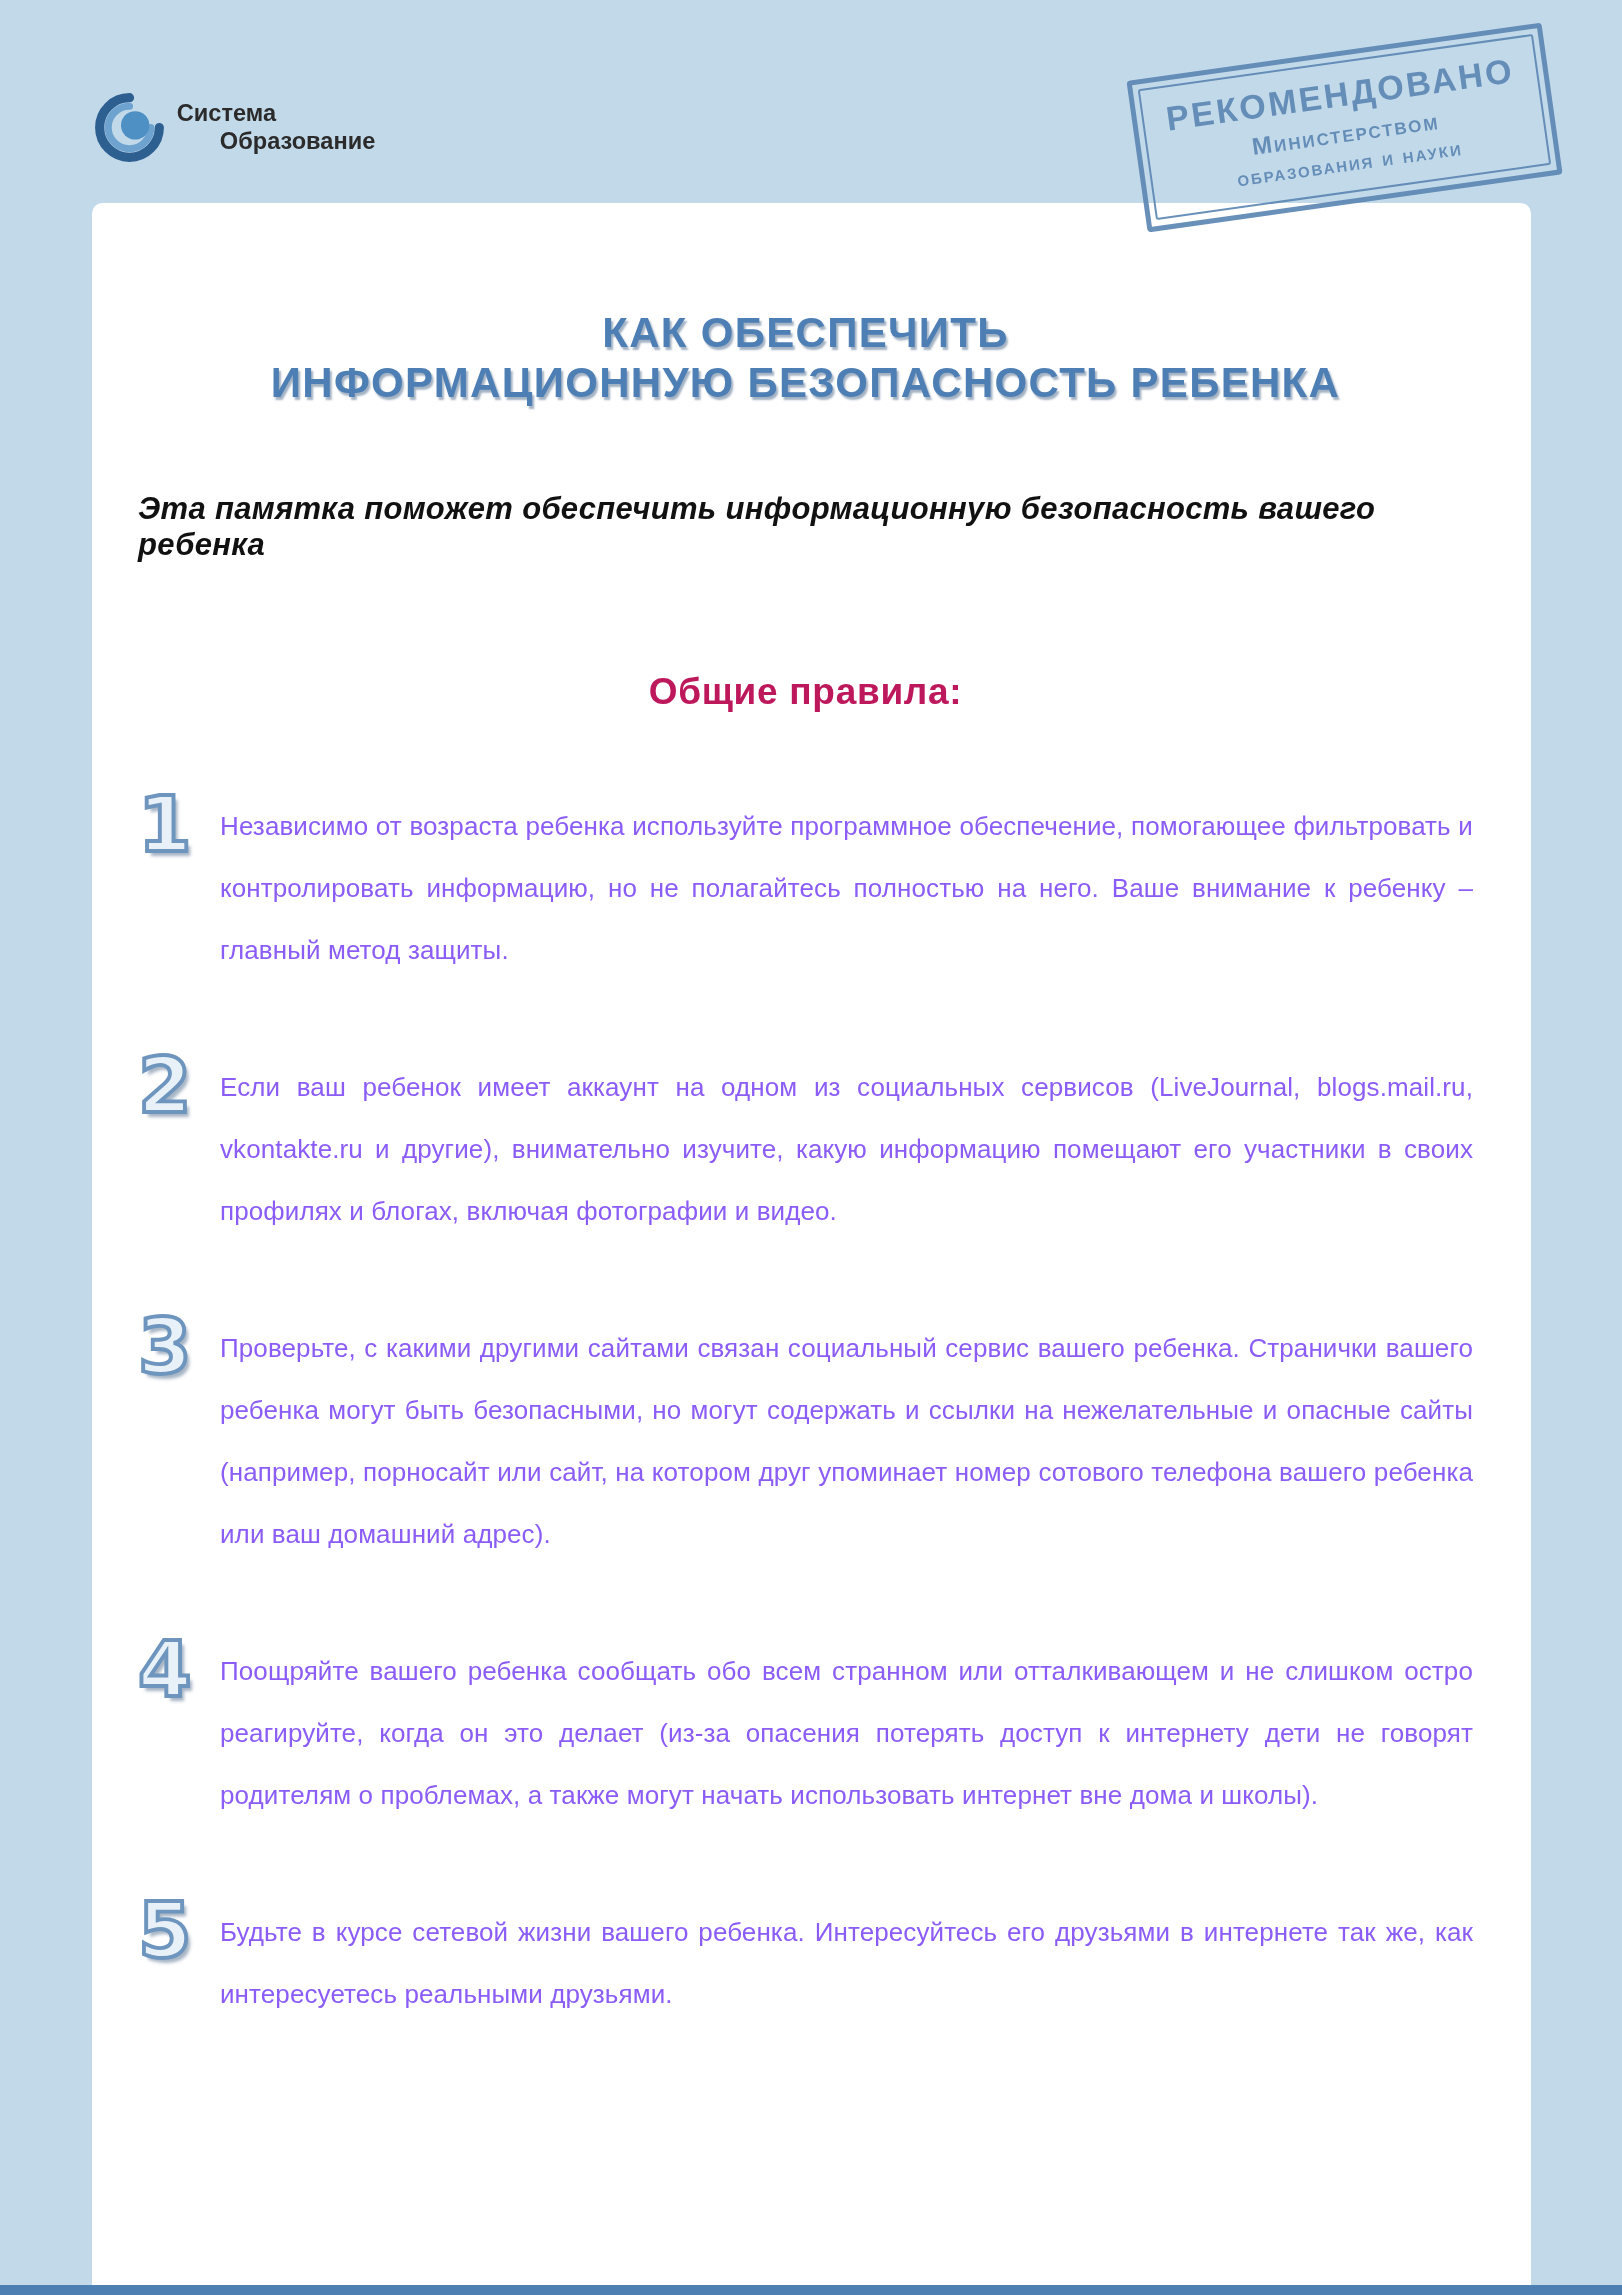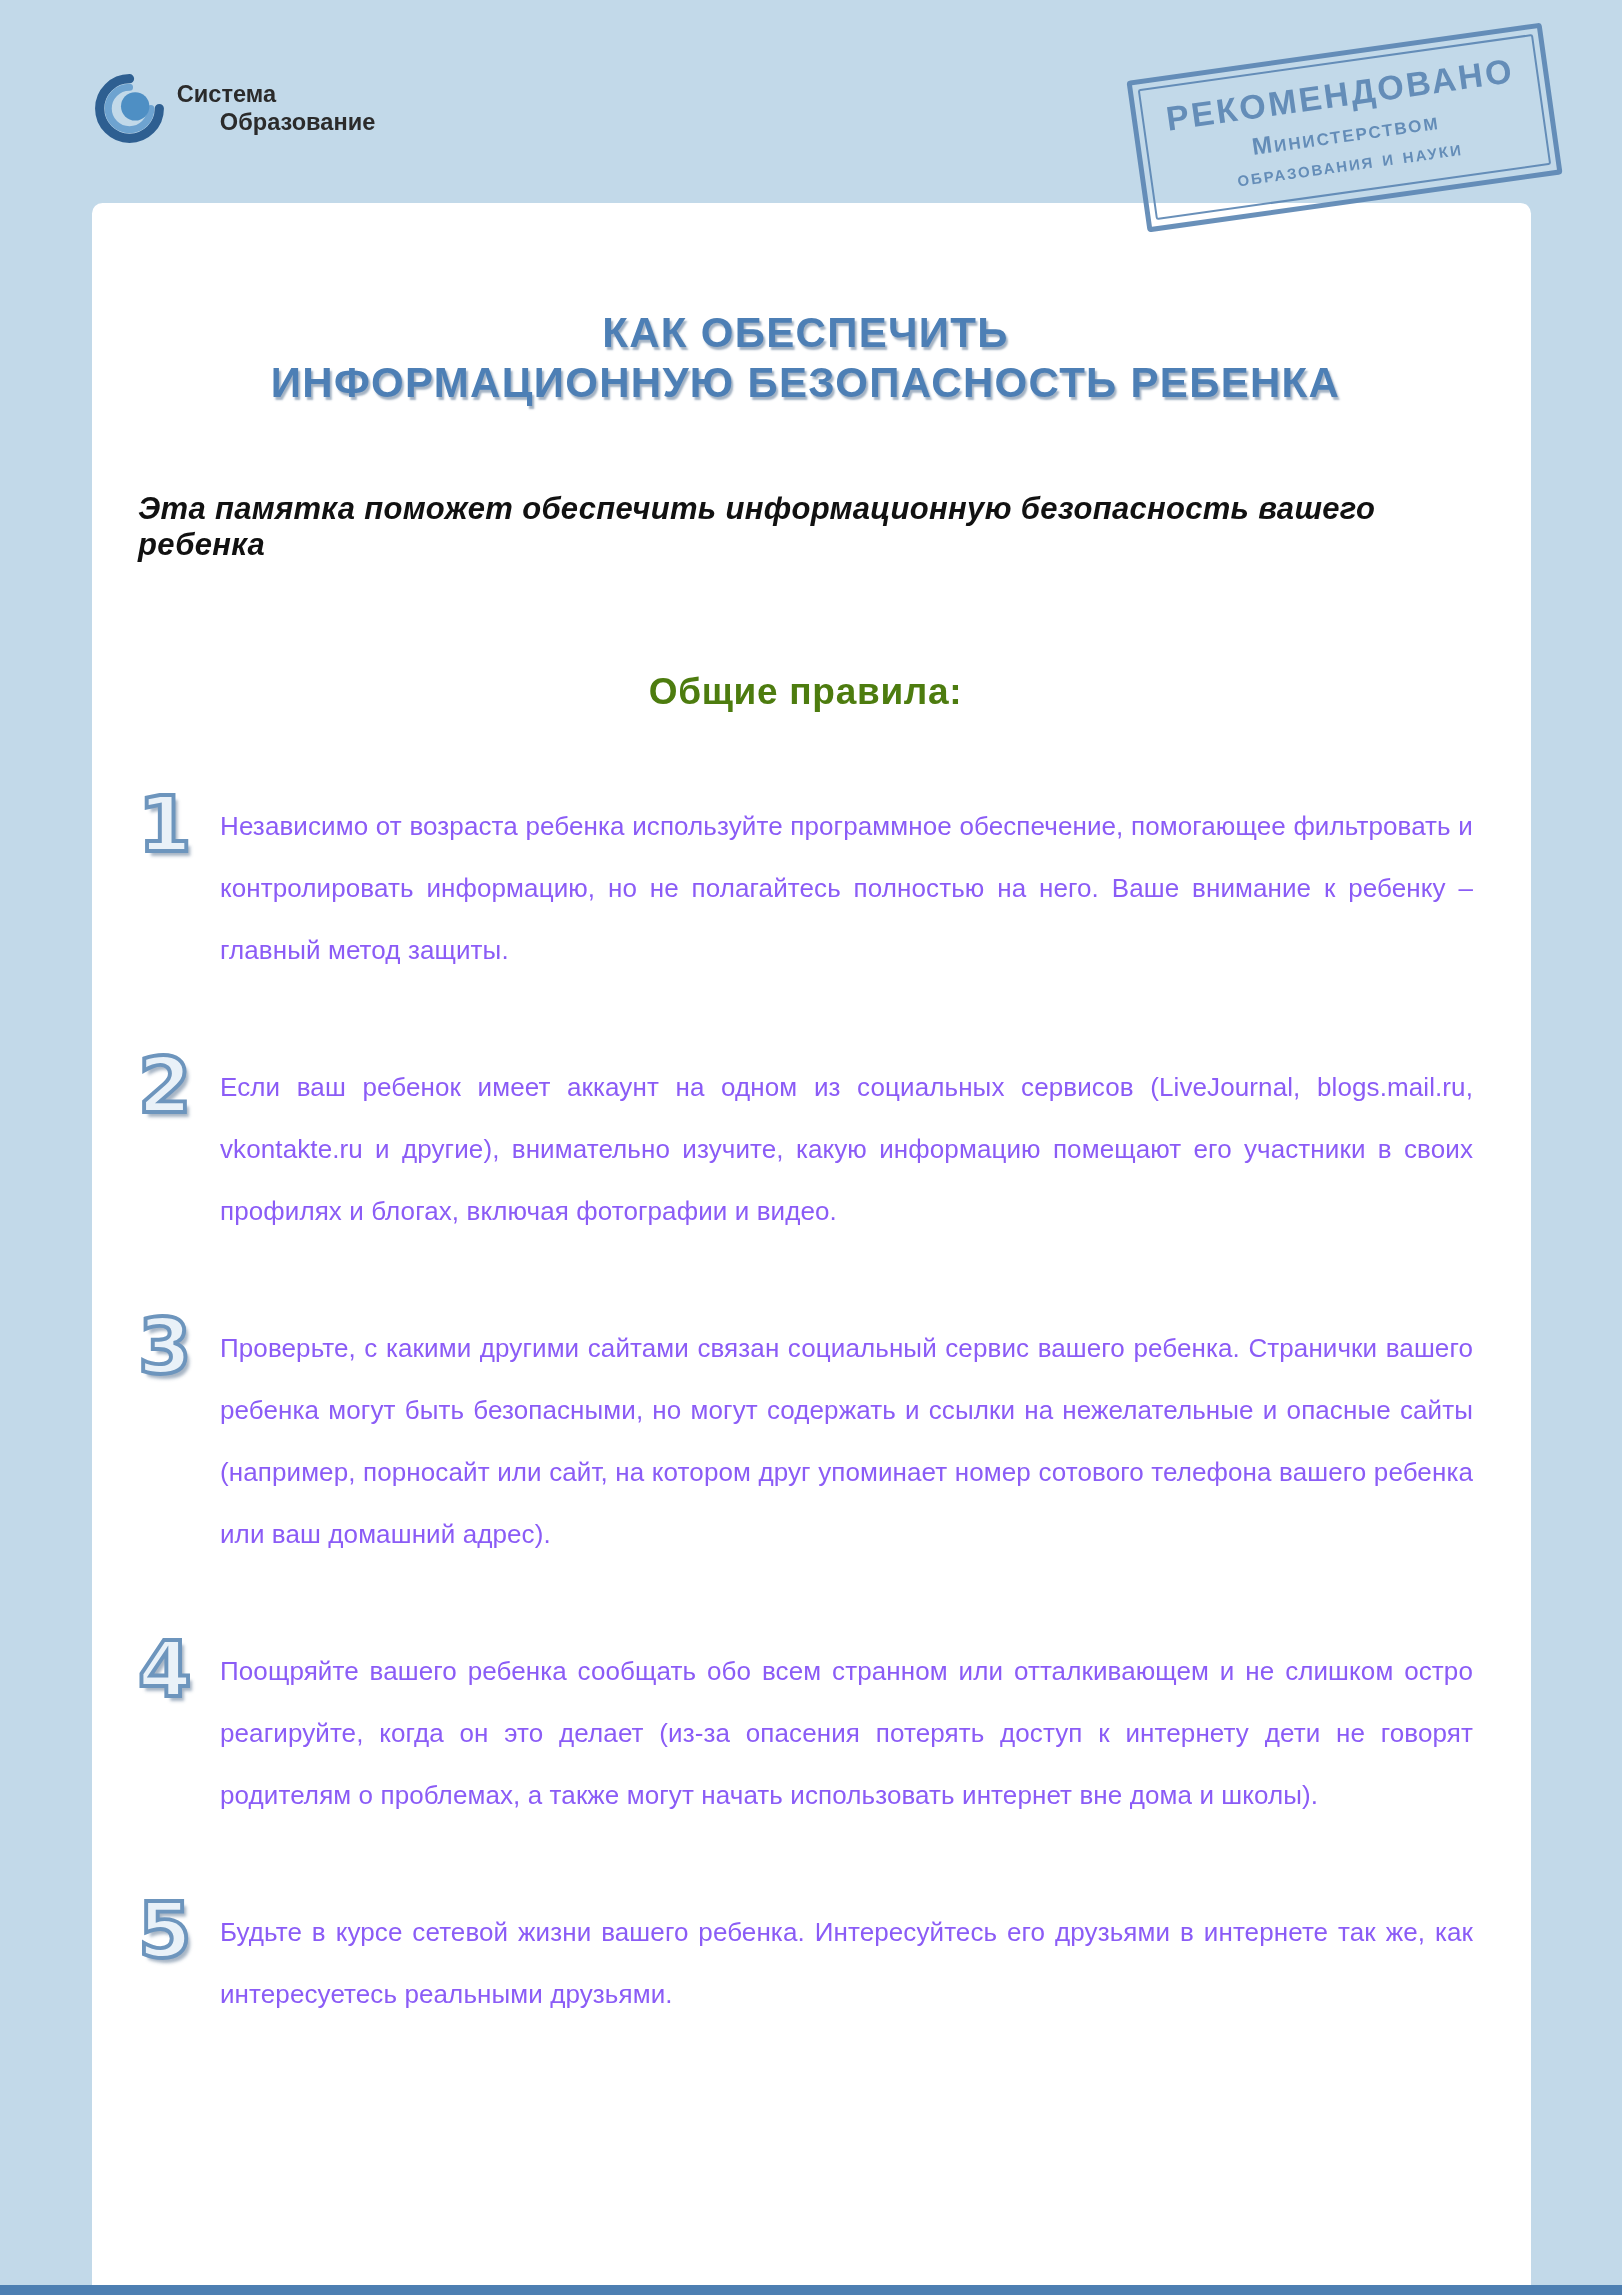--- a/index.html
+++ b/index.html
@@ -11,21 +11,21 @@
     position: relative;
     width: 1622px;
     height: 2295px;
     background: #c2d9e9;
     overflow: hidden;
   }
 
   
   .logo {
     position: absolute;
-    top: 73px;
+    top: 92px;
     left: 94px;
     display: flex;
     align-items: center;
     gap: 11.8px;
     z-index: 3;
   }
   .logo-icon { width: 71px; height: 71px; }
   .logo-text { line-height: 1.18; color: #2b2b2b; }
   .logo-line1 { font-size: 23.6px; font-weight: bold; }
   .logo-line2 { font-size: 23.6px; font-weight: bold; margin-left: 43px; }
@@ -101,21 +101,21 @@
     font-style: italic;
     font-weight: bold;
     font-size: 31px;
     color: #111111;
     letter-spacing: 0.3px;
   }
 
   .section-heading {
     margin-top: 108px;
     text-align: center;
-    color: #4d7c0f;
+    color: #be185d;
     font-weight: bold;
     font-size: 37px;
     letter-spacing: 0.7px;
   }
 
   .rules {
     margin-top: 82px;
   }
   .rule {
     display: flex;

